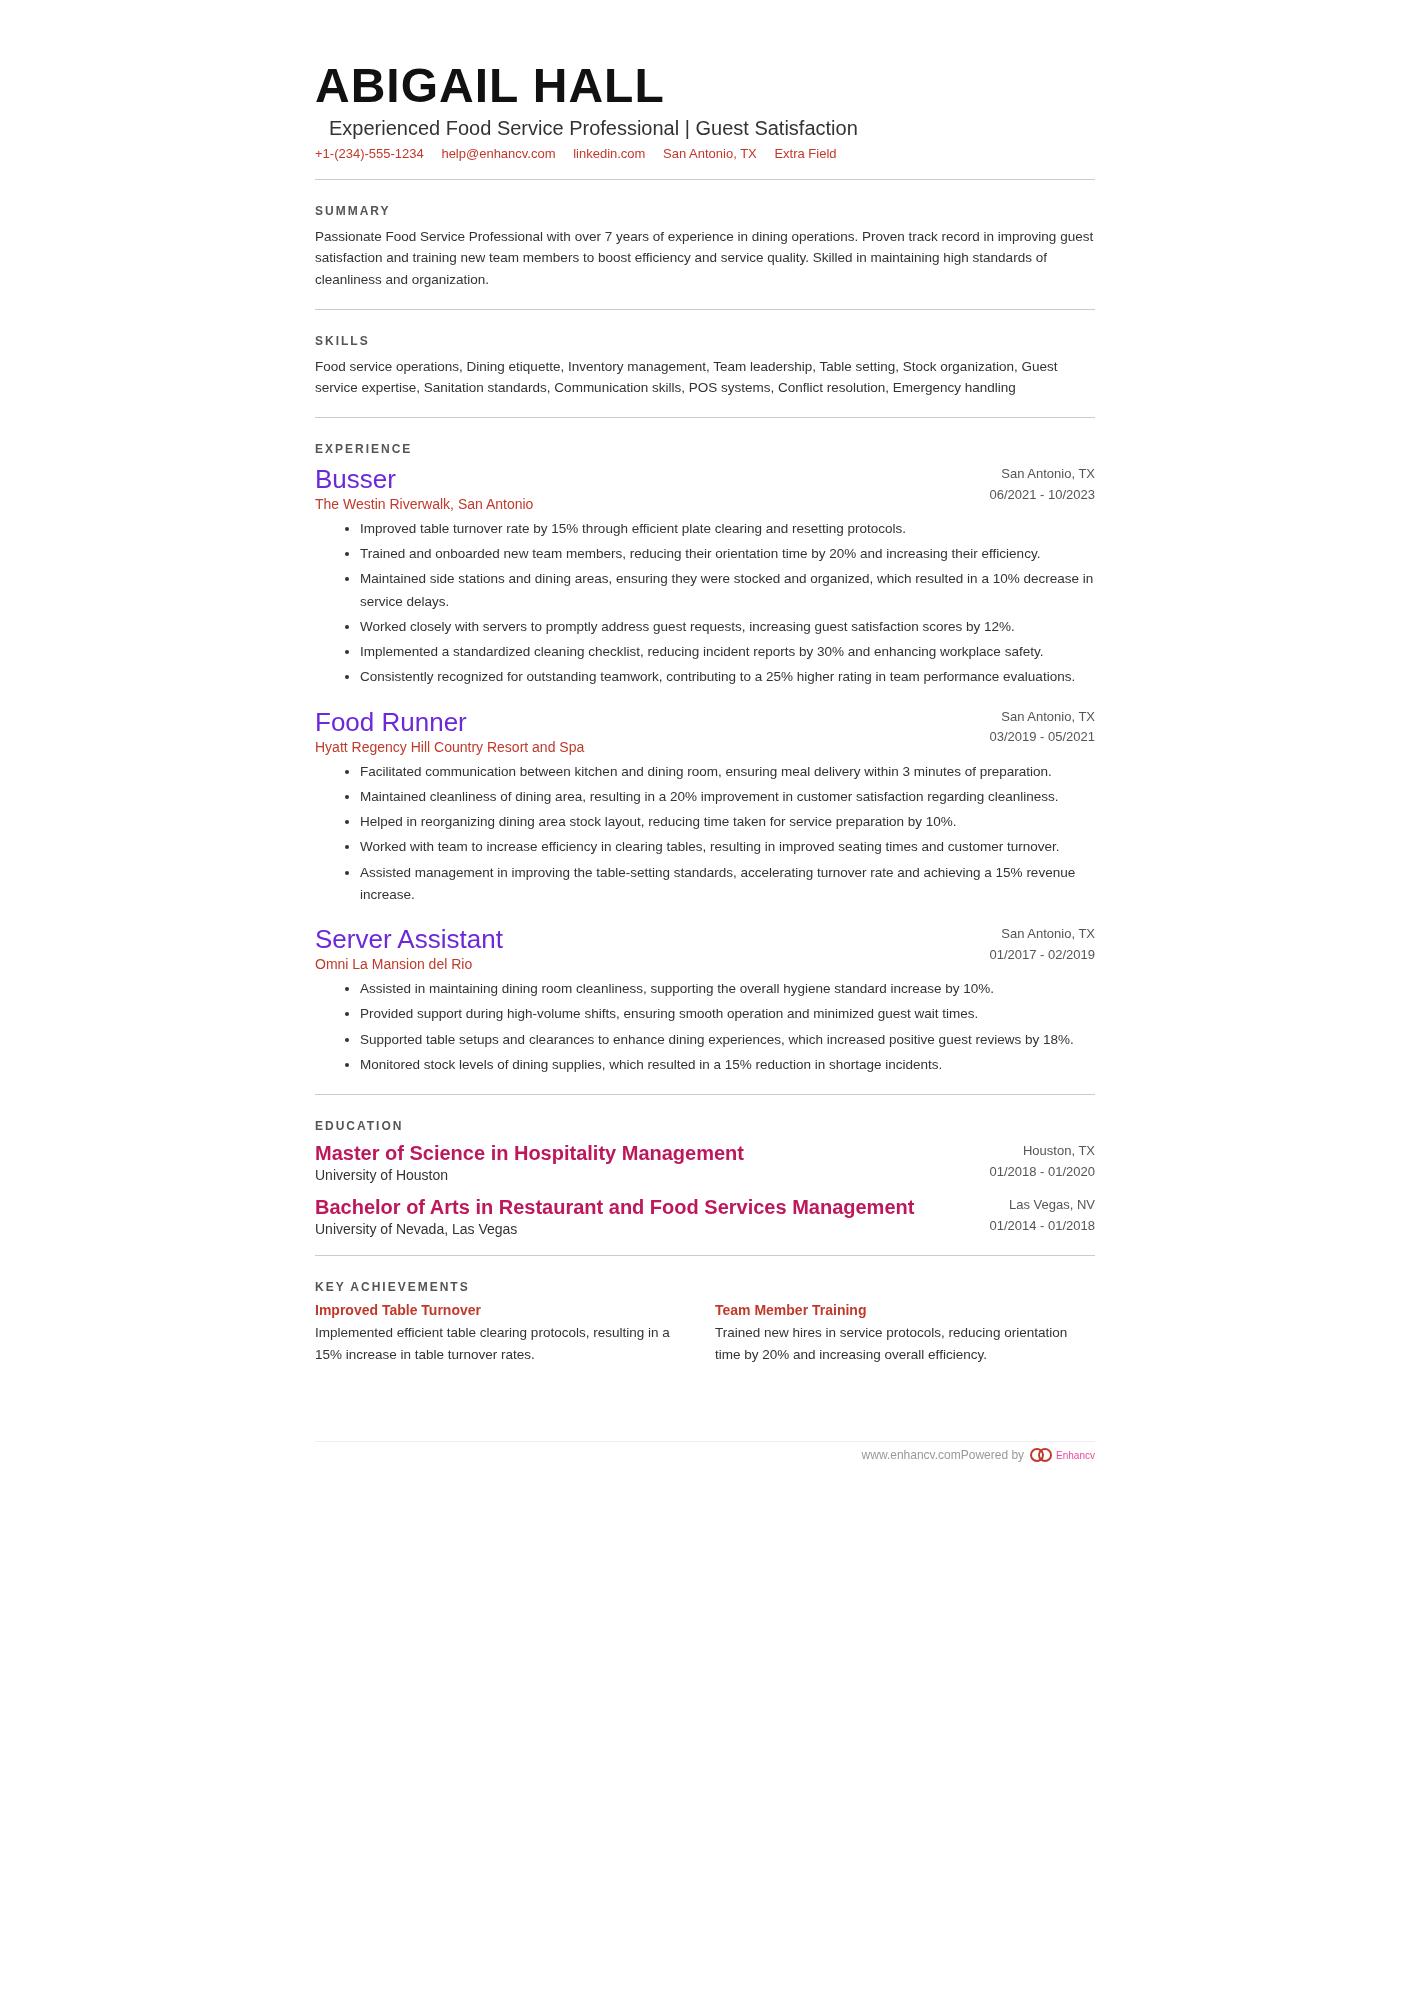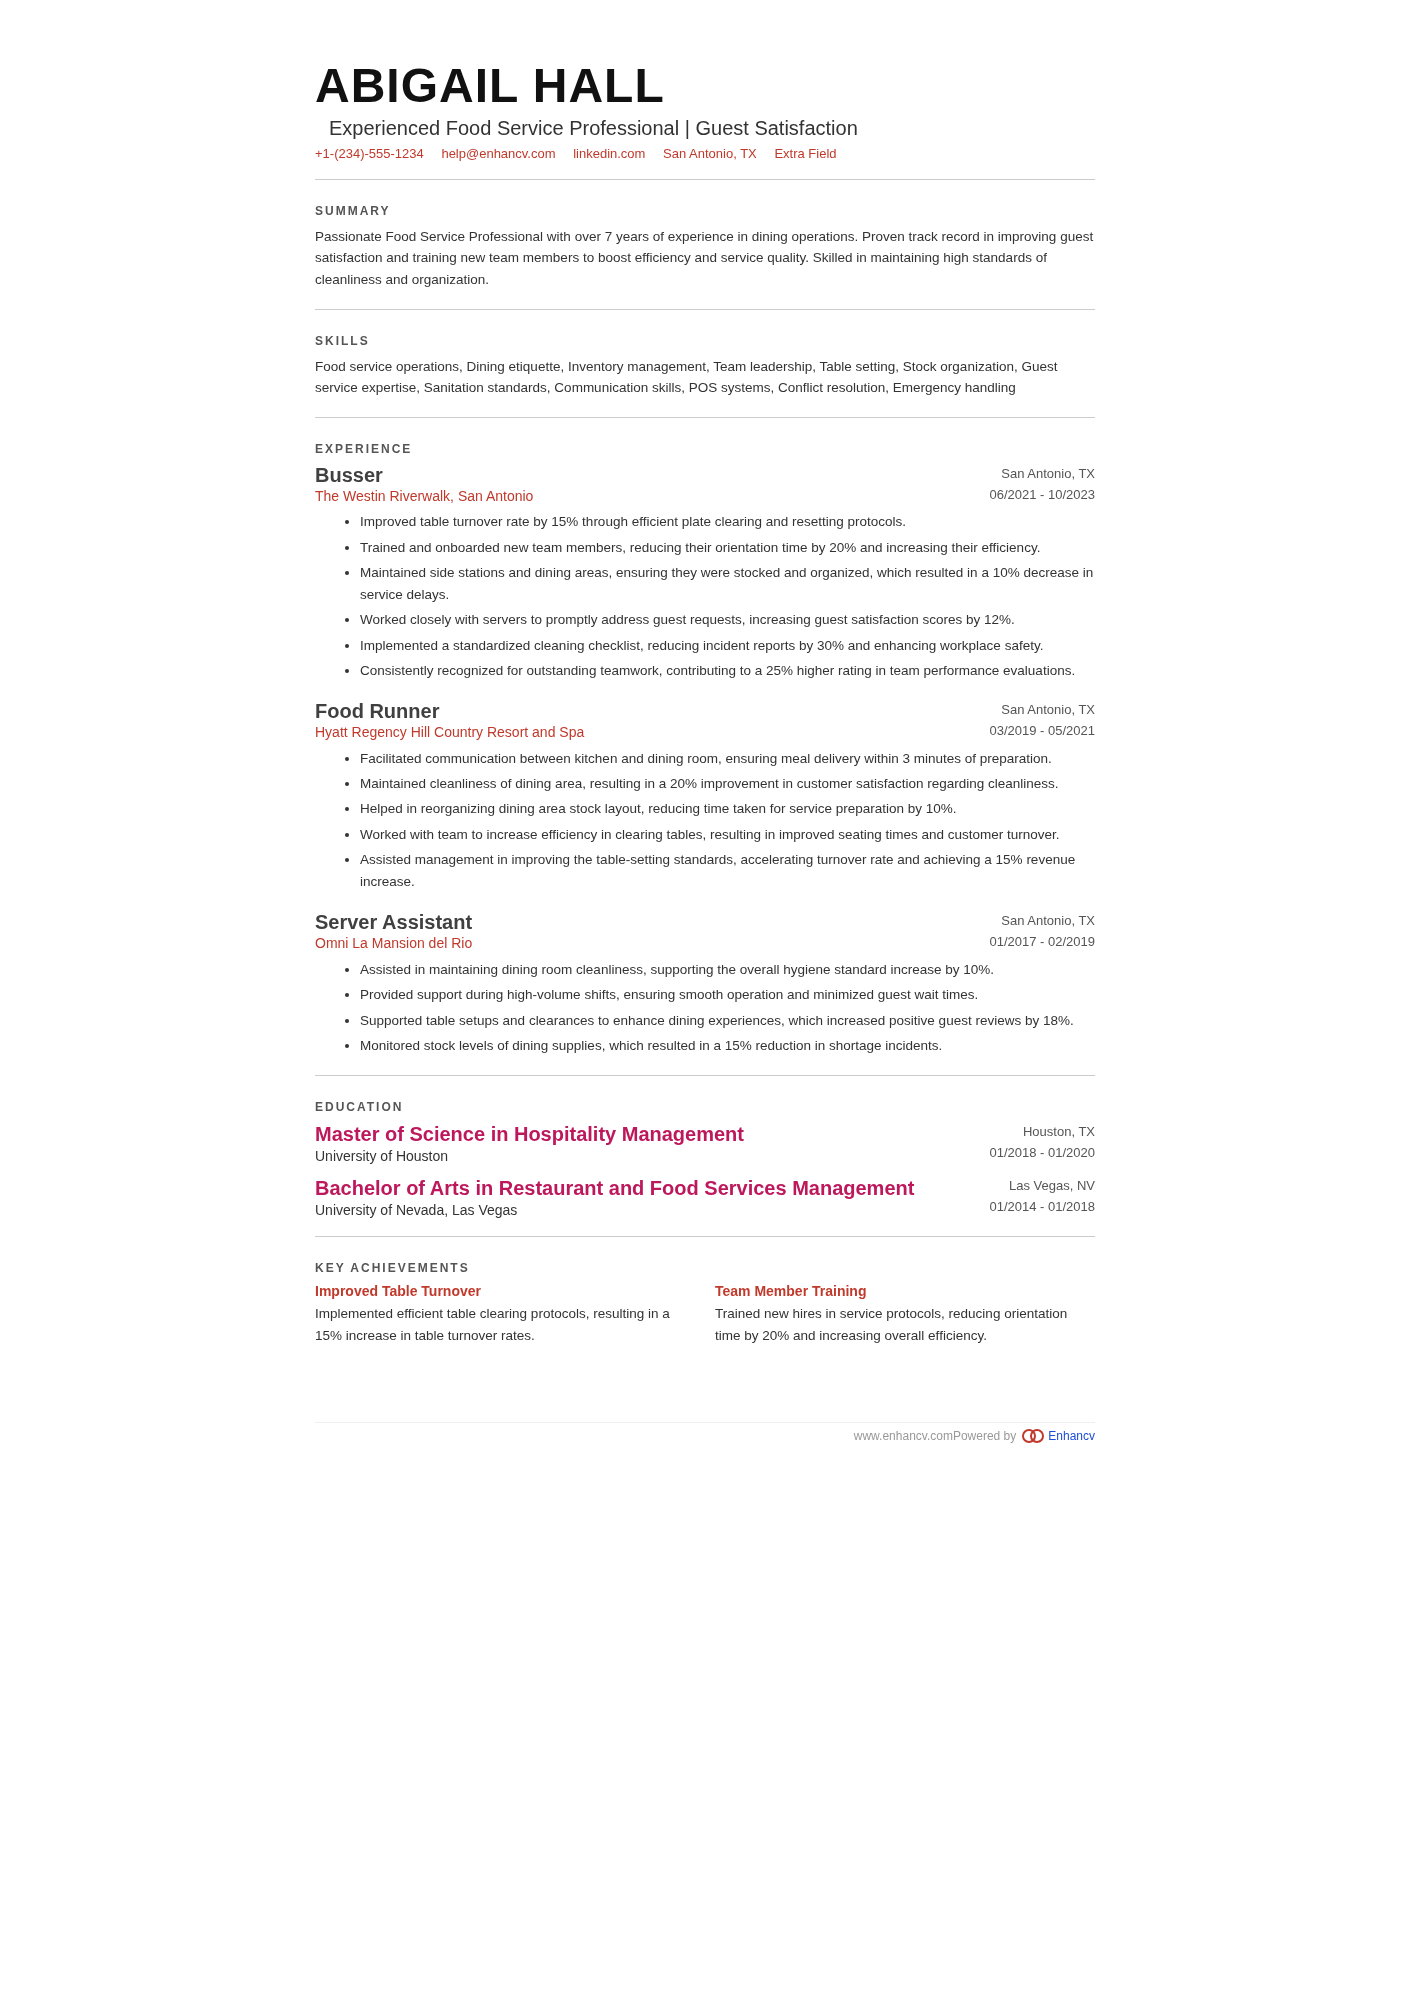--- a/index.html
+++ b/index.html
@@ -70,23 +70,23 @@
     }
     .experience-item {
       margin-bottom: 18px;
     }
     .exp-header {
       display: flex;
       justify-content: space-between;
       align-items: flex-start;
     }
     .exp-title {
-      font-size: 20px;
-      font-weight: 700;
-      color: #404040;
+      font-size: 26px;
+      font-weight: 400;
+      color: #6d28d9;
       font-family: Arial, sans-serif;
     }
     .exp-location-date {
       text-align: right;
       font-size: 13px;
       color: #555;
       font-family: Arial, sans-serif;
       line-height: 1.6;
       flex-shrink: 0;
       margin-left: 20px;
@@ -176,22 +176,22 @@
       color: #999;
       font-family: Arial, sans-serif;
       display: flex;
       align-items: center;
       gap: 6px;
     }
     .enhancv-logo {
       display: inline-flex;
       align-items: center;
       gap: 4px;
-      font-size: 12px;
-      color: #1d4ed8;
+      font-size: 10px;
+      color: #ec4899;
     }
   </style>
 </head>
 <body>
 
 <div class="page">
 
   <div>
     <div class="header-name">ABIGAIL HALL</div>
     <div class="header-title">Experienced Food Service Professional | Guest Satisfaction</div>

